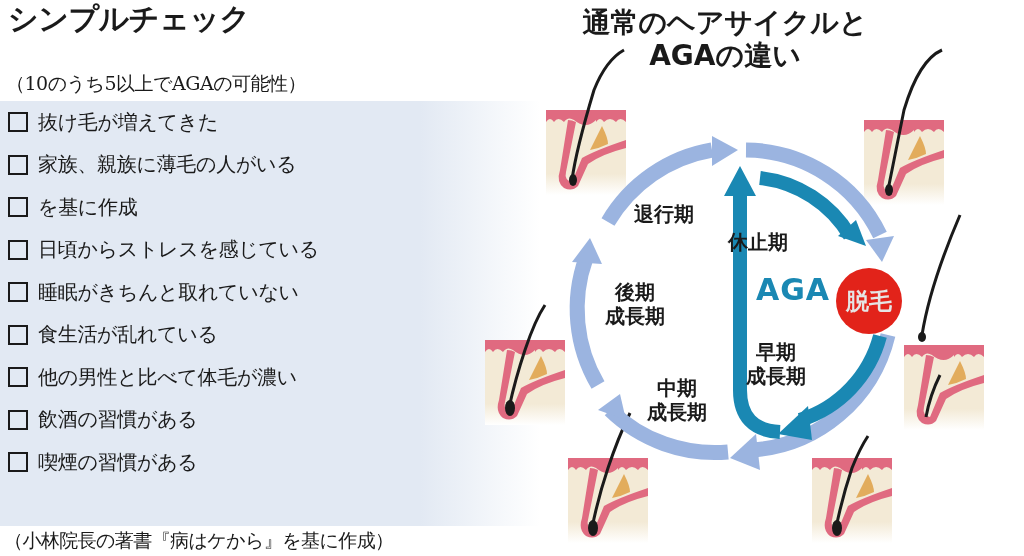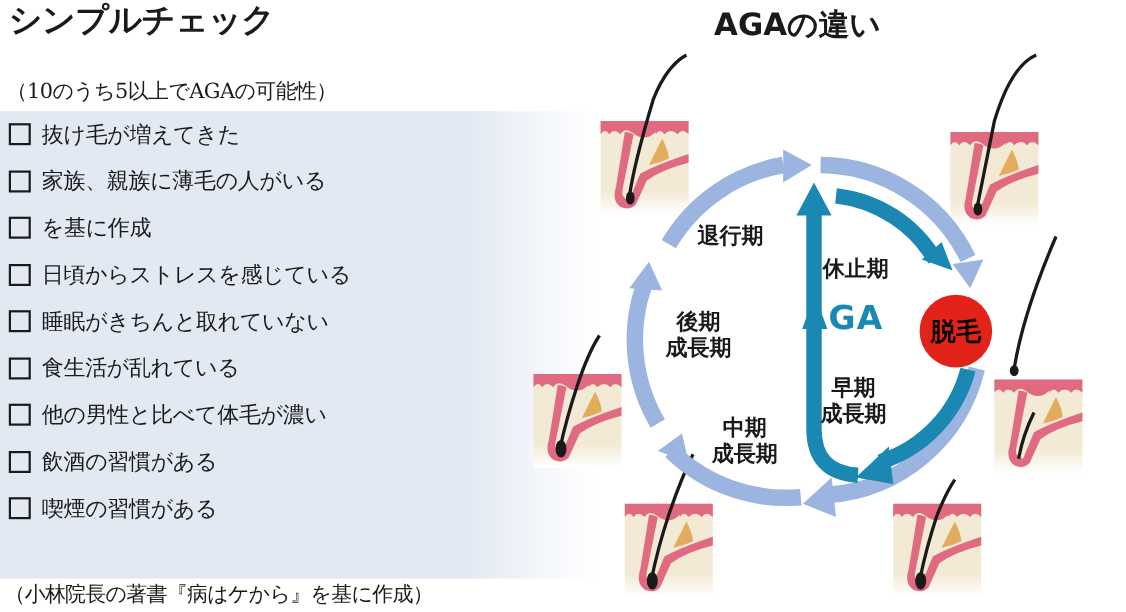--- a/index.html
+++ b/index.html
@@ -11,21 +11,21 @@
   .panel { left: 0; top: 101px; width: 540px; height: 425px;
            background: linear-gradient(to right, #e2e9f3 0px, #e2e9f3 420px, rgba(226,233,243,0.0) 540px); }
   .check-list { left: 8px; top: 101px; margin: 0; padding: 0; list-style: none; }
   .check-item { height: 42.5px; display: flex; align-items: center; font-size: 20px; white-space: nowrap; letter-spacing: -0.3px; }
   .check-box { width: 20px; height: 20px; border: 2px solid #1a1a1a; box-sizing: border-box; margin-right: 10px; background: transparent; flex: none; }
   .source { left: 4px; top: 526px; font-family: "DejaVu Serif", "Liberation Serif", serif; font-size: 19px; line-height: 28px; white-space: nowrap; letter-spacing: -0.6px; }
   .diag-title { left: 560px; top: 6px; width: 330px; text-align: center; font-size: 28px; font-weight: bold; line-height: 33px; white-space: nowrap; }
   svg.diagram { position: absolute; left: 0; top: 0; }
   .phase { font-size: 20px; font-weight: bold; line-height: 24px; text-align: center; white-space: nowrap; }
   .aga-label { font-size: 30px; font-weight: bold; color: #1a88b3; letter-spacing: 1px; }
-  .hairloss { width: 66px; height: 66px; border-radius: 50%; background: #e2231a; color: #000000;
+  .hairloss { width: 66px; height: 66px; border-radius: 50%; background: #e2231a; color: #e5e5e5;
               font-size: 23px; font-weight: bold; display: flex; align-items: center; justify-content: center; }
 </style>
 </head>
 <body>
 
 <div class="abs panel"></div>
 
 <div class="abs title-main">
   <div>シンプルチェック</div>
 </div>
@@ -66,20 +66,21 @@
     </li>
   <li class="check-item">
       <span class="check-box"></span>
       <span>喫煙の習慣がある</span>
     </li>
 </ul>
 
 <div class="abs source">（小林院長の著書『病はケから』を基に作成）</div>
 
 <div class="abs diag-title">
+  <div>通常のヘアサイクルと</div>
   <div>AGAの違い</div>
 </div>
 
 <svg class="diagram" width="1024" height="556" viewBox="0 0 1024 556">
   <defs>
     <linearGradient id="skinfade" x1="0" y1="0" x2="0" y2="1">
       <stop offset="0" stop-color="#f3ead6"></stop>
       <stop offset="0.75" stop-color="#f3ead6"></stop>
       <stop offset="1" stop-color="#ffffff"></stop>
     </linearGradient>
@@ -145,27 +146,27 @@
     <path d="M880 336 A120 120 0 0 1 800 420"></path>
   </g>
   <g fill="#1a88b3">
     <polygon points="724,196 740,166 756,196"></polygon>
     <polygon points="838,236 866,246 856,220"></polygon>
     <polygon points="808,406 778,434 812,440"></polygon>
   </g>
 </svg>
 
 <div class="abs phase" style="left:634px; top:202px;">退行期</div>
-<div class="abs phase" style="left:748px; top:232px;">休止期</div>
+<div class="abs phase" style="left:728px; top:232px;font-family:Liberation Mono, monospace;">休止期</div>
 <div class="abs phase" style="left:605px; top:280px;">
   <div>後期</div>
   <div>成長期</div>
 </div>
 <div class="abs phase" style="left:647px; top:376px;">
   <div>中期</div>
   <div>成長期</div>
 </div>
 <div class="abs phase" style="left:746px; top:340px;">
   <div>早期</div>
   <div>成長期</div>
 </div>
-<div class="abs aga-label" style="left:729px; top:272px;">AGA</div>
+<div class="abs aga-label" style="left:756px; top:272px;">AGA</div>
 <div class="abs hairloss" style="left:836px; top:268px;">脱毛</div>
 
 </body></html>

